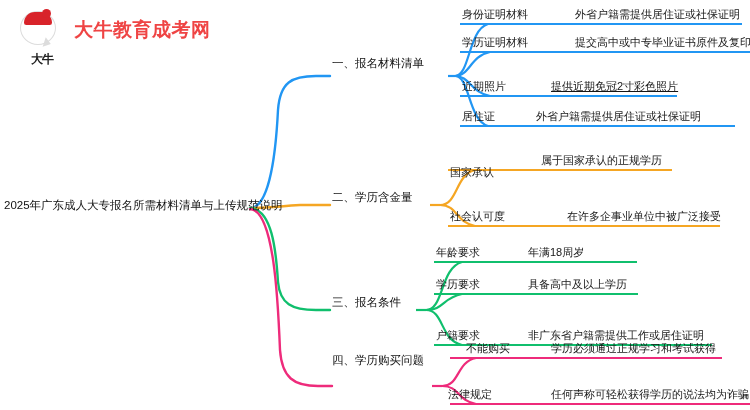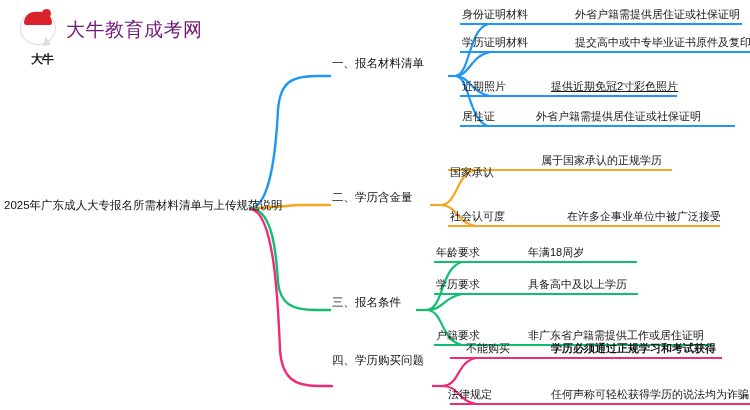--- a/index.html
+++ b/index.html
@@ -83,25 +83,26 @@
     line-height: 11px;
     color: #222222;
     letter-spacing: -1px;
     margin-top: 33px;
   }
   #logo-words {
     margin-left: 6px;
   }
   #logo-title {
     font-size: 19px;
-    font-weight: 400;
-    color: #701a75;
+    font-weight: 700;
+    color: #ef4444;
     letter-spacing: 0.5px;
     line-height: 21px;
     white-space: nowrap;
+    margin-left: 8px;
   }
   #logo-sub {
     font-size: 11px;
     font-weight: 700;
     color: #1a9a3c;
     letter-spacing: 0.2px;
     line-height: 14px;
     white-space: nowrap;
   }
 
@@ -234,16 +235,16 @@
 <div class="sub-val" style="left:528px; top:245px;">年满18周岁</div>
 
 <div class="sub-key" style="left:436px; top:277px;">学历要求</div>
 <div class="sub-val" style="left:528px; top:277px;">具备高中及以上学历</div>
 
 <div class="sub-key" style="left:436px; top:328px;">户籍要求</div>
 <div class="sub-val" style="left:528px; top:328px;">非广东省户籍需提供工作或居住证明</div>
 
 <div class="branch-label" style="left:332px; top:353px;">四、学历购买问题</div>
 <div class="sub-key" style="left:466px; top:341px;">不能购买</div>
-<div class="sub-val" style="left:551px; top:341px;font-weight:bold;">学历必须通过正规学习和考试获得</div>
+<div class="sub-val" style="left:551px; top:341px;">学历必须通过正规学习和考试获得</div>
 
 <div class="sub-key" style="left:448px; top:387px;">法律规定</div>
 <div class="sub-val" style="left:551px; top:387px;">任何声称可轻松获得学历的说法均为诈骗</div>
 
 </body></html>

